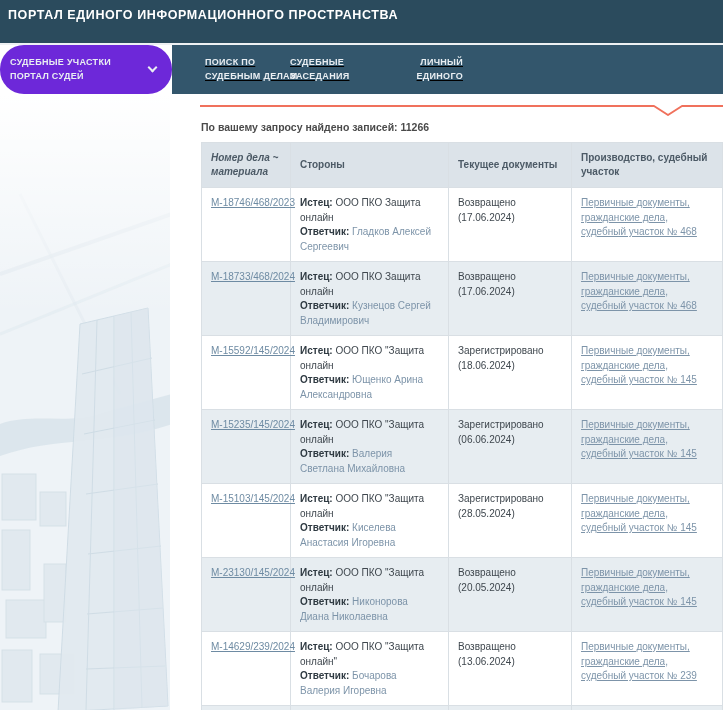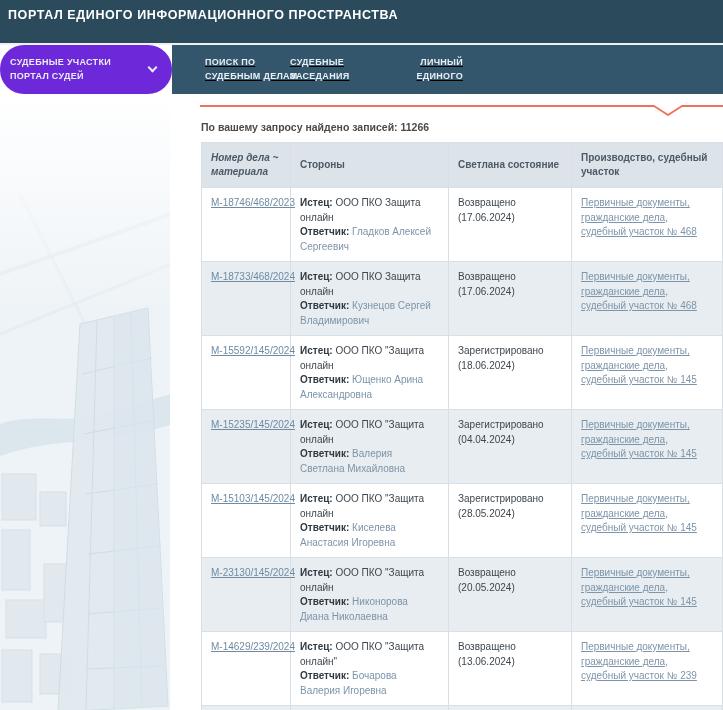--- a/index.html
+++ b/index.html
@@ -135,21 +135,21 @@
         <path d="M0 2 H454 L468 11 L482 2 H524" fill="none" stroke="#f0715c" stroke-width="2" stroke-linejoin="round"></path>
       </svg>
 
       <p class="result-count"><span>По вашему запросу найдено записей: </span><span>11266</span></p>
 
       <table class="results">
         <thead>
           <tr>
             <th class="cw1">Номер дела ~ материала</th>
             <th class="cw2">Стороны</th>
-            <th class="cw3">Светлана состояние</th>
+            <th class="cw3">Текущее документы</th>
             <th class="cw4">Производство, судебный участок</th>
           </tr>
         </thead>
         <tbody>
 
           <tr>
             <td><a class="case-link">М-18746/468/2023</a></td>
             <td>
               <div><span class="lbl">Истец:</span> <span class="plaintiff">ООО ПКО Защита онлайн</span></div>
               <div><span class="lbl">Ответчик:</span> <a class="defendant">Гладков Алексей Сергеевич</a></div>
@@ -177,21 +177,21 @@
             <td class="c-status">Зарегистрировано (18.06.2024)</td>
             <td><a class="prod-link">Первичные документы, гражданские дела, судебный участок № 145</a></td>
           </tr>
 
           <tr>
             <td><a class="case-link">М-15235/145/2024</a></td>
             <td>
               <div><span class="lbl">Истец:</span> <span class="plaintiff">ООО ПКО "Защита онлайн</span></div>
               <div><span class="lbl">Ответчик:</span> <a class="defendant">Валерия Светлана Михайловна</a></div>
             </td>
-            <td class="c-status">Зарегистрировано (04.04.2024)</td>
+            <td class="c-status">Зарегистрировано (06.06.2024)</td>
             <td><a class="prod-link">Первичные документы, гражданские дела, судебный участок № 145</a></td>
           </tr>
 
           <tr>
             <td><a class="case-link">М-15103/145/2024</a></td>
             <td>
               <div><span class="lbl">Истец:</span> <span class="plaintiff">ООО ПКО "Защита онлайн</span></div>
               <div><span class="lbl">Ответчик:</span> <a class="defendant">Киселева Анастасия Игоревна</a></div>
             </td>
             <td class="c-status">Зарегистрировано (28.05.2024)</td>

